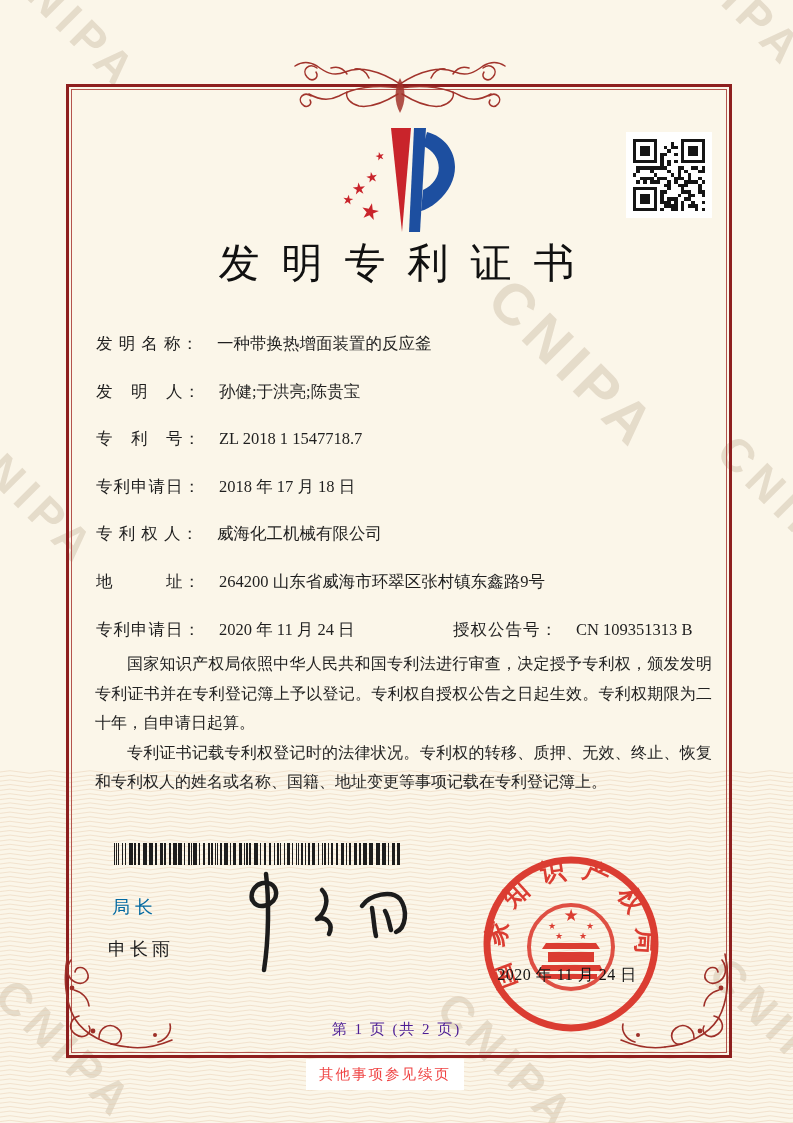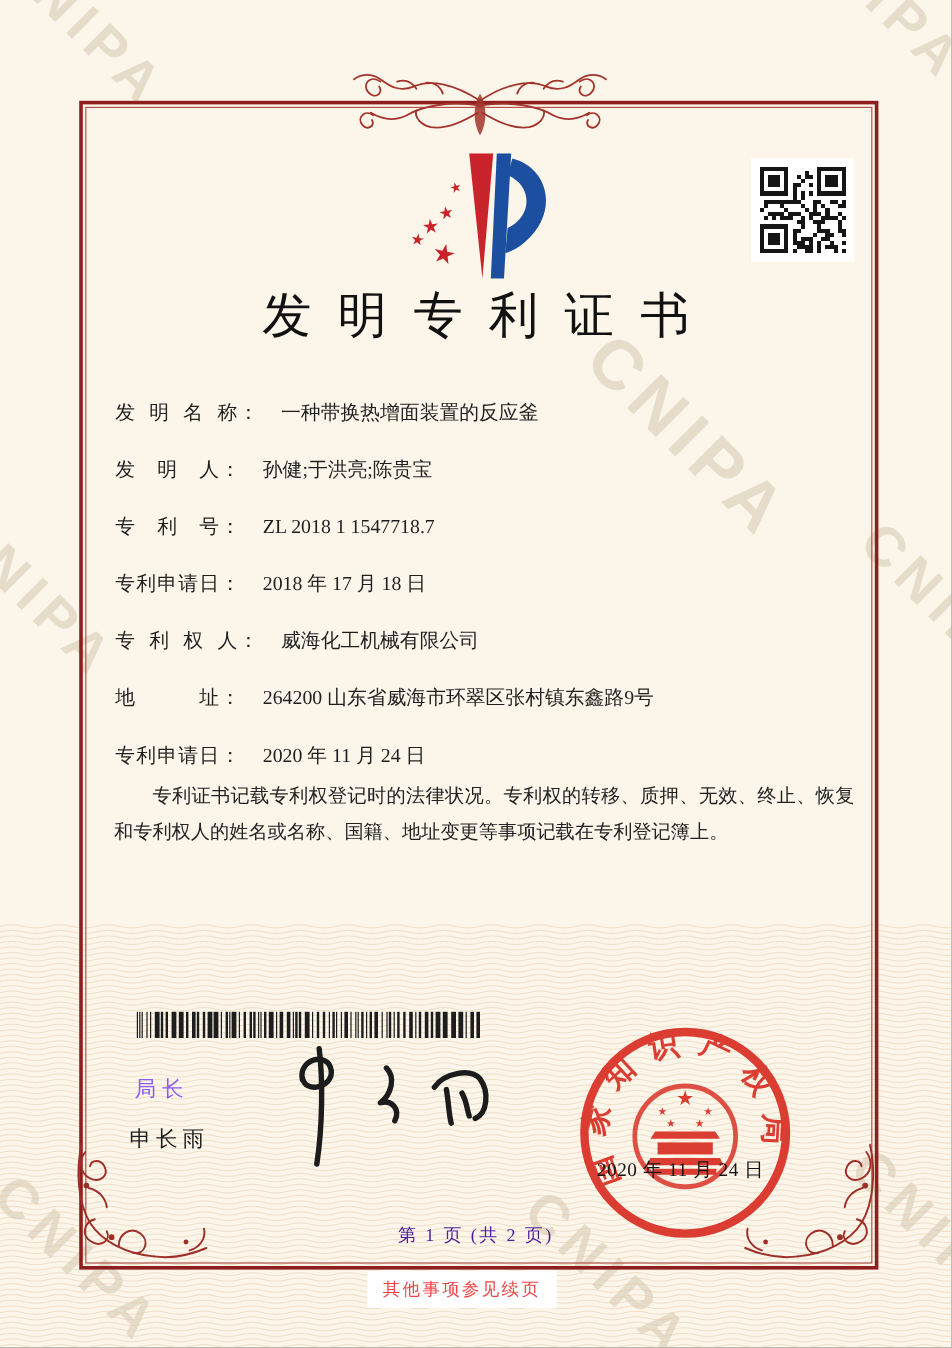--- a/index.html
+++ b/index.html
@@ -30,31 +30,31 @@
   .logo{position:absolute;left:330px;top:124px;width:132px;height:114px;}
   .qr{position:absolute;left:626px;top:132px;width:86px;height:86px;background:#fff;
       display:flex;align-items:center;justify-content:center;}
   .title{
     position:absolute;left:0;top:236px;width:100%;text-align:center;
     font-size:41px;font-weight:normal;color:#111;letter-spacing:22px;text-indent:22px;
   }
   
   .fields{position:absolute;left:96px;top:333px;width:616px;}
   .field-row{position:relative;height:47.6px;font-size:16.5px;color:#1f1f1f;white-space:nowrap;}
-  .f-label{letter-spacing:1px;font-family:Liberation Mono, monospace;}
+  .f-label{letter-spacing:1px;}
   .f-value{margin-left:18px;}
   .grant-col2{position:absolute;left:357px;top:0;}
   
   .paras{position:absolute;left:95px;top:649px;width:617px;
     font-size:16px;line-height:29.5px;text-align:justify;color:#222;}
   .paras p{margin:0;text-indent:2em;}
   
   .barcode{position:absolute;left:112px;top:843px;width:293px;height:22px;}
   
-  .sig-title{position:absolute;left:112px;top:895px;font-size:18px;letter-spacing:5px;color:#8b5cf6;}
+  .sig-title{position:absolute;left:112px;top:895px;font-size:18px;letter-spacing:5px;color:#0369a1;}
   .sig-name{position:absolute;left:108px;top:937px;font-size:18px;letter-spacing:4px;color:#1c1c1c;}
   .sig-script{position:absolute;left:222px;top:866px;width:210px;height:112px;}
   
   .seal{position:absolute;left:482px;top:855px;width:178px;height:178px;opacity:.93;}
   .seal-date{
     position:absolute;left:484px;top:965px;width:166px;text-align:center;
     font-size:16px;color:#141414;letter-spacing:0.5px;white-space:nowrap;
   }
   
   .page-info{position:absolute;left:0;top:1020px;width:100%;text-align:center;
@@ -459,24 +459,26 @@
       <span class="f-label">专利申请日：</span><span class="f-value">2018 年 17 月 18 日</span>
     </div>
     <div class="field-row">
       <span class="f-label">专 利 权 人：</span><span class="f-value">威海化工机械有限公司</span>
     </div>
     <div class="field-row">
       <span class="f-label">地　　　址：</span><span class="f-value">264200 山东省威海市环翠区张村镇东鑫路9号</span>
     </div>
     <div class="field-row">
       <span><span class="f-label">专利申请日：</span><span class="f-value">2020 年 11 月 24 日</span></span>
+      <span class="grant-col2"><span class="f-label">授权公告号：</span><span class="f-value">CN 109351313 B</span></span>
     </div>
   </div>
 
   <div class="paras">
+    <p>国家知识产权局依照中华人民共和国专利法进行审查，决定授予专利权，颁发发明专利证书并在专利登记簿上予以登记。专利权自授权公告之日起生效。专利权期限为二十年，自申请日起算。</p>
     <p>专利证书记载专利权登记时的法律状况。专利权的转移、质押、无效、终止、恢复和专利权人的姓名或名称、国籍、地址变更等事项记载在专利登记簿上。</p>
   </div>
 
   <div class="barcode"><svg id="bcsvg" width="293" height="22">
         <rect x="2" y="0" width="1" height="22" fill="#1d1d1d"></rect>
         <rect x="4" y="0" width="1" height="22" fill="#1d1d1d"></rect>
         <rect x="6" y="0" width="1" height="22" fill="#1d1d1d"></rect>
         <rect x="10" y="0" width="1" height="22" fill="#1d1d1d"></rect>
         <rect x="13" y="0" width="1" height="22" fill="#1d1d1d"></rect>
         <rect x="17" y="0" width="4" height="22" fill="#1d1d1d"></rect>

